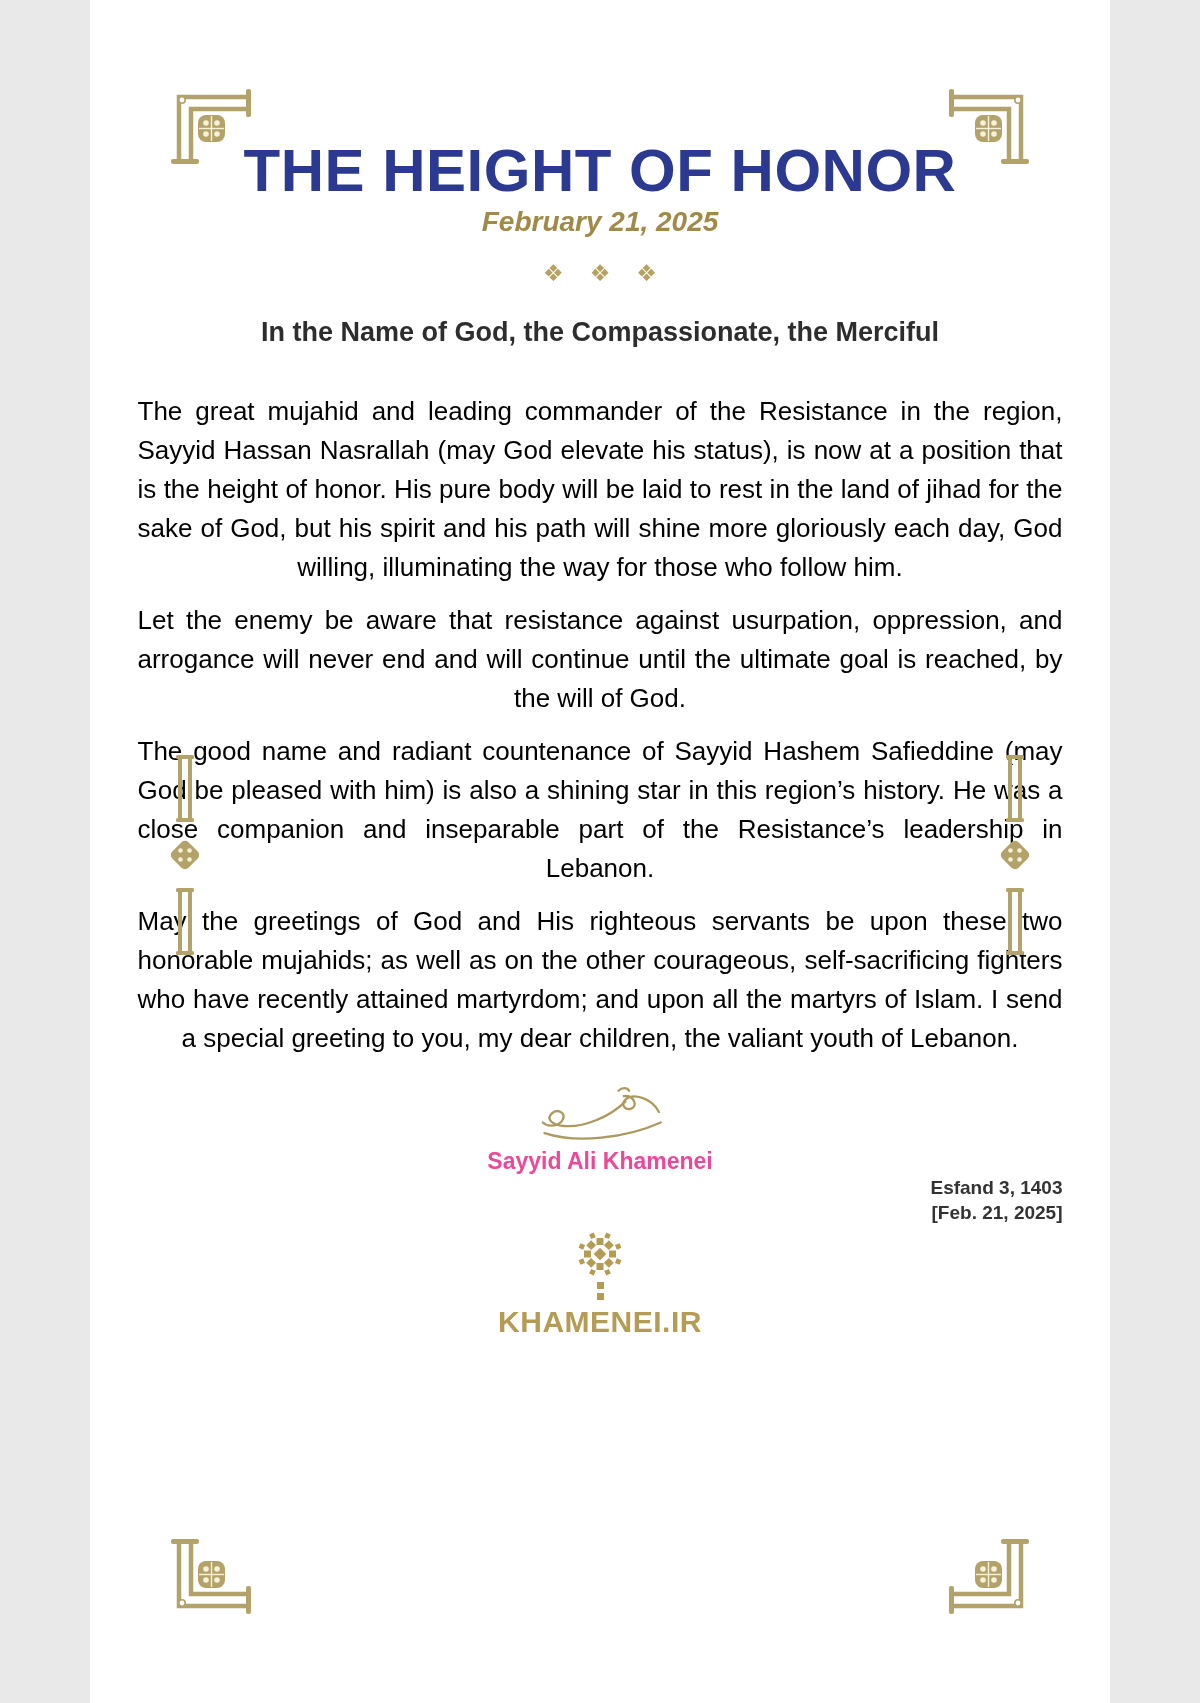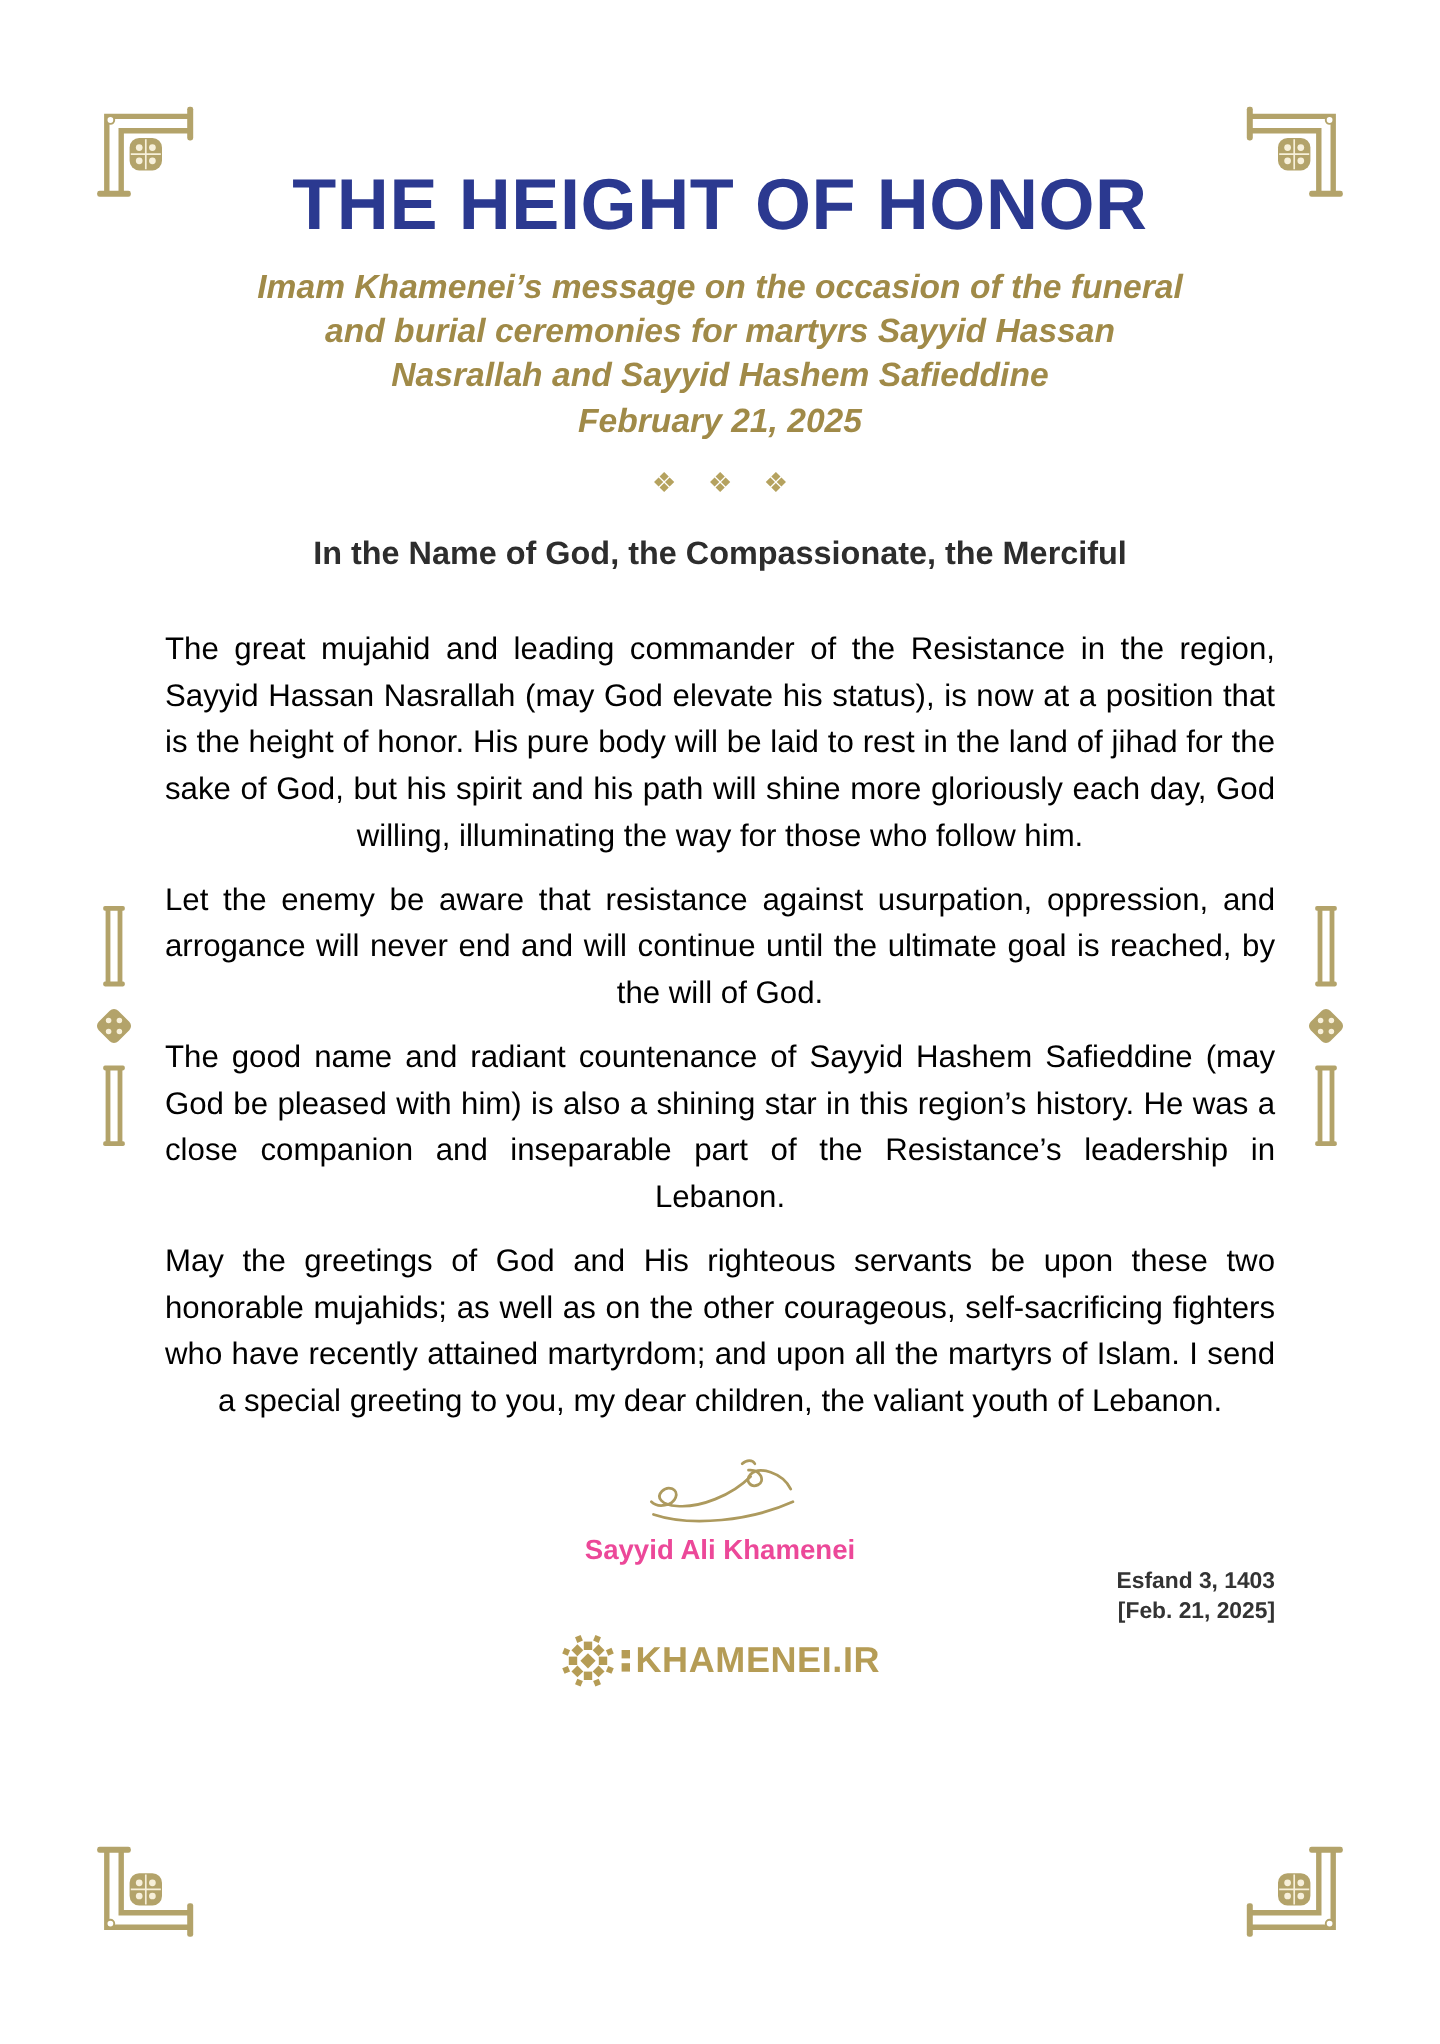--- a/index.html
+++ b/index.html
@@ -1,18 +1,18 @@
 <!DOCTYPE html>
 <html><head>
 <meta charset="utf-8">
 <style>
   html,body{margin:0;padding:0;background:#e9e9e9;}
   .page{
     position:relative;
-    width:1200px;height:1703px;
+    width:1020px;height:1703px;
     margin:0 auto;
     background:#ffffff;
     overflow:hidden;
     font-family:"Liberation Sans", sans-serif;
   }
   
   .corner{position:absolute;width:100px;height:90px;}
   .corner.tl{left:68px;top:78px;}
   .corner.tr{right:68px;top:78px;transform:scaleX(-1);}
   .corner.bl{left:68px;bottom:78px;transform:scaleY(-1);}
@@ -62,21 +62,21 @@
     text-align-last:center;
   }
   .bodytext p{margin:0 0 14px;}
   
   .sig-block{margin-top:24px;text-align:center;}
   .sig-svg{width:148px;height:66px;}
   .sig-name{font-size:23px;font-weight:700;color:#ec4899;margin-top:-4px;}
   .sig-date{font-size:19px;font-weight:700;color:#333;line-height:25px;text-align:right;}
   .logo-row{
     margin-top:6px;
-    display:flex;align-items:center;justify-content:center;gap:5px;
+    display:flex;align-items:center;justify-content:center;gap:5px;flex-direction:column;
   }
   .emblem{width:46px;height:46px;}
   .logo-colon{display:inline-flex;flex-direction:column;gap:4px;}
   .logo-colon i{display:block;width:7px;height:7px;background:#b59c55;}
   .logo-text{
     font-size:30px;font-weight:800;letter-spacing:0.5px;
     color:#b59c55;
   }
   .defs{position:absolute;width:0;height:0;overflow:hidden;}
 </style>
@@ -150,21 +150,20 @@
       <use href="#side-orn"></use>
     </svg>
   <svg class="side-orn right" viewBox="0 0 44 210">
       <use href="#side-orn"></use>
     </svg>
 
   <div class="content">
 
     <h1 class="title">THE HEIGHT OF HONOR</h1>
 
-    <p class="subtitle">Imam Khamenei’s message on the occasion of the funeral and burial ceremonies for martyrs Sayyid Hassan Nasrallah and Sayyid Hashem Safieddine</p>
     <p class="subtitle dateline">February 21, 2025</p>
 
     <div class="diamond-row">
       <span>❖</span>
       <span>❖</span>
       <span>❖</span>
     </div>
 
     <h2 class="invocation">In the Name of God, the Compassionate, the Merciful</h2>
 

